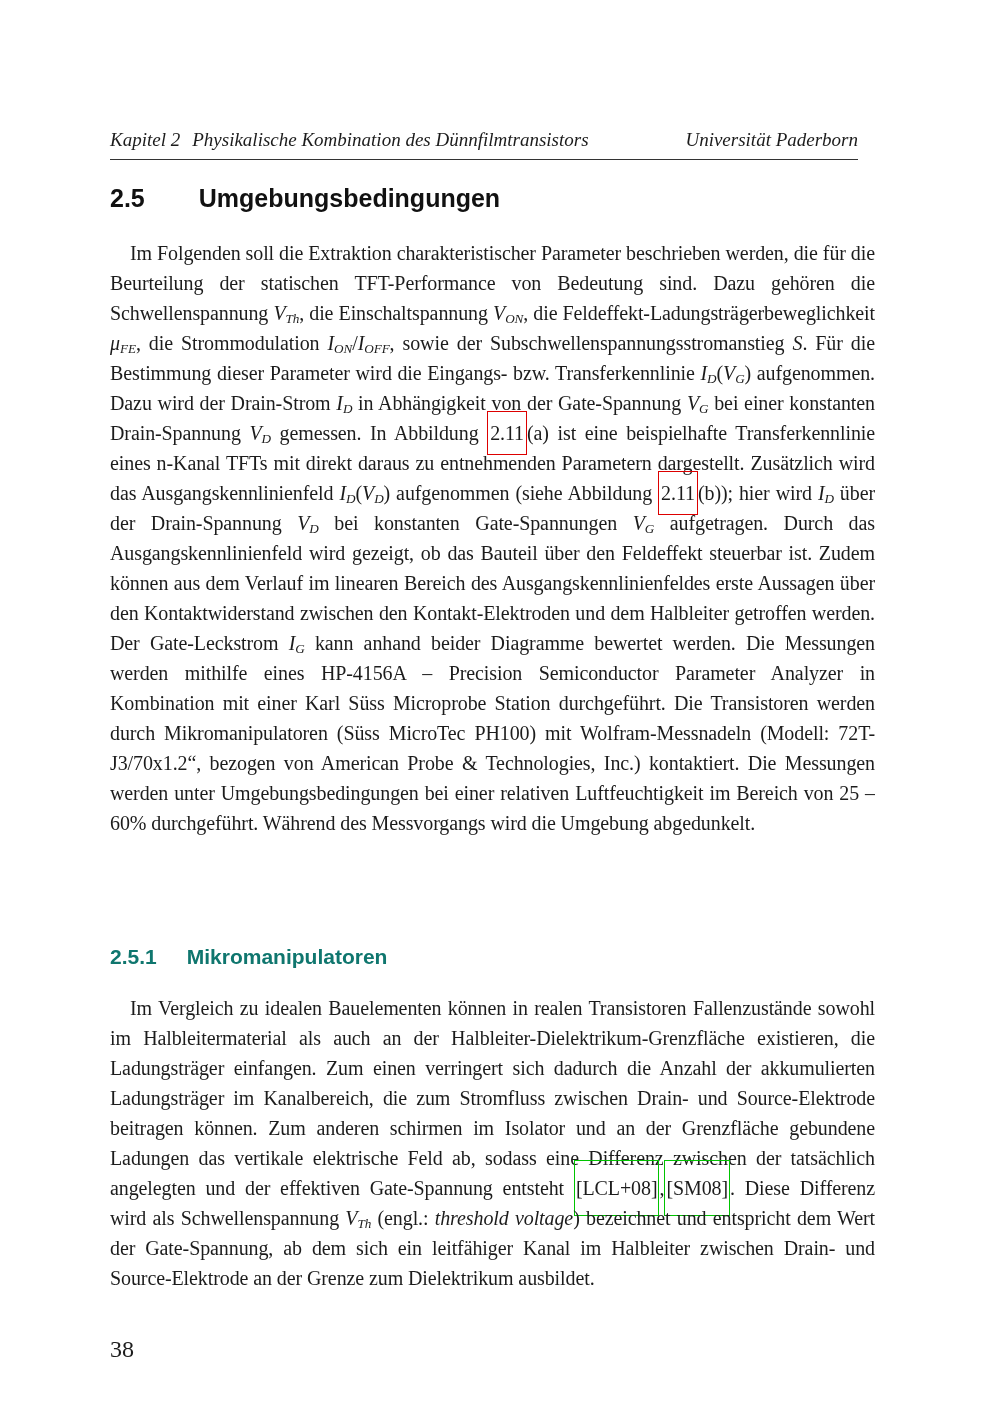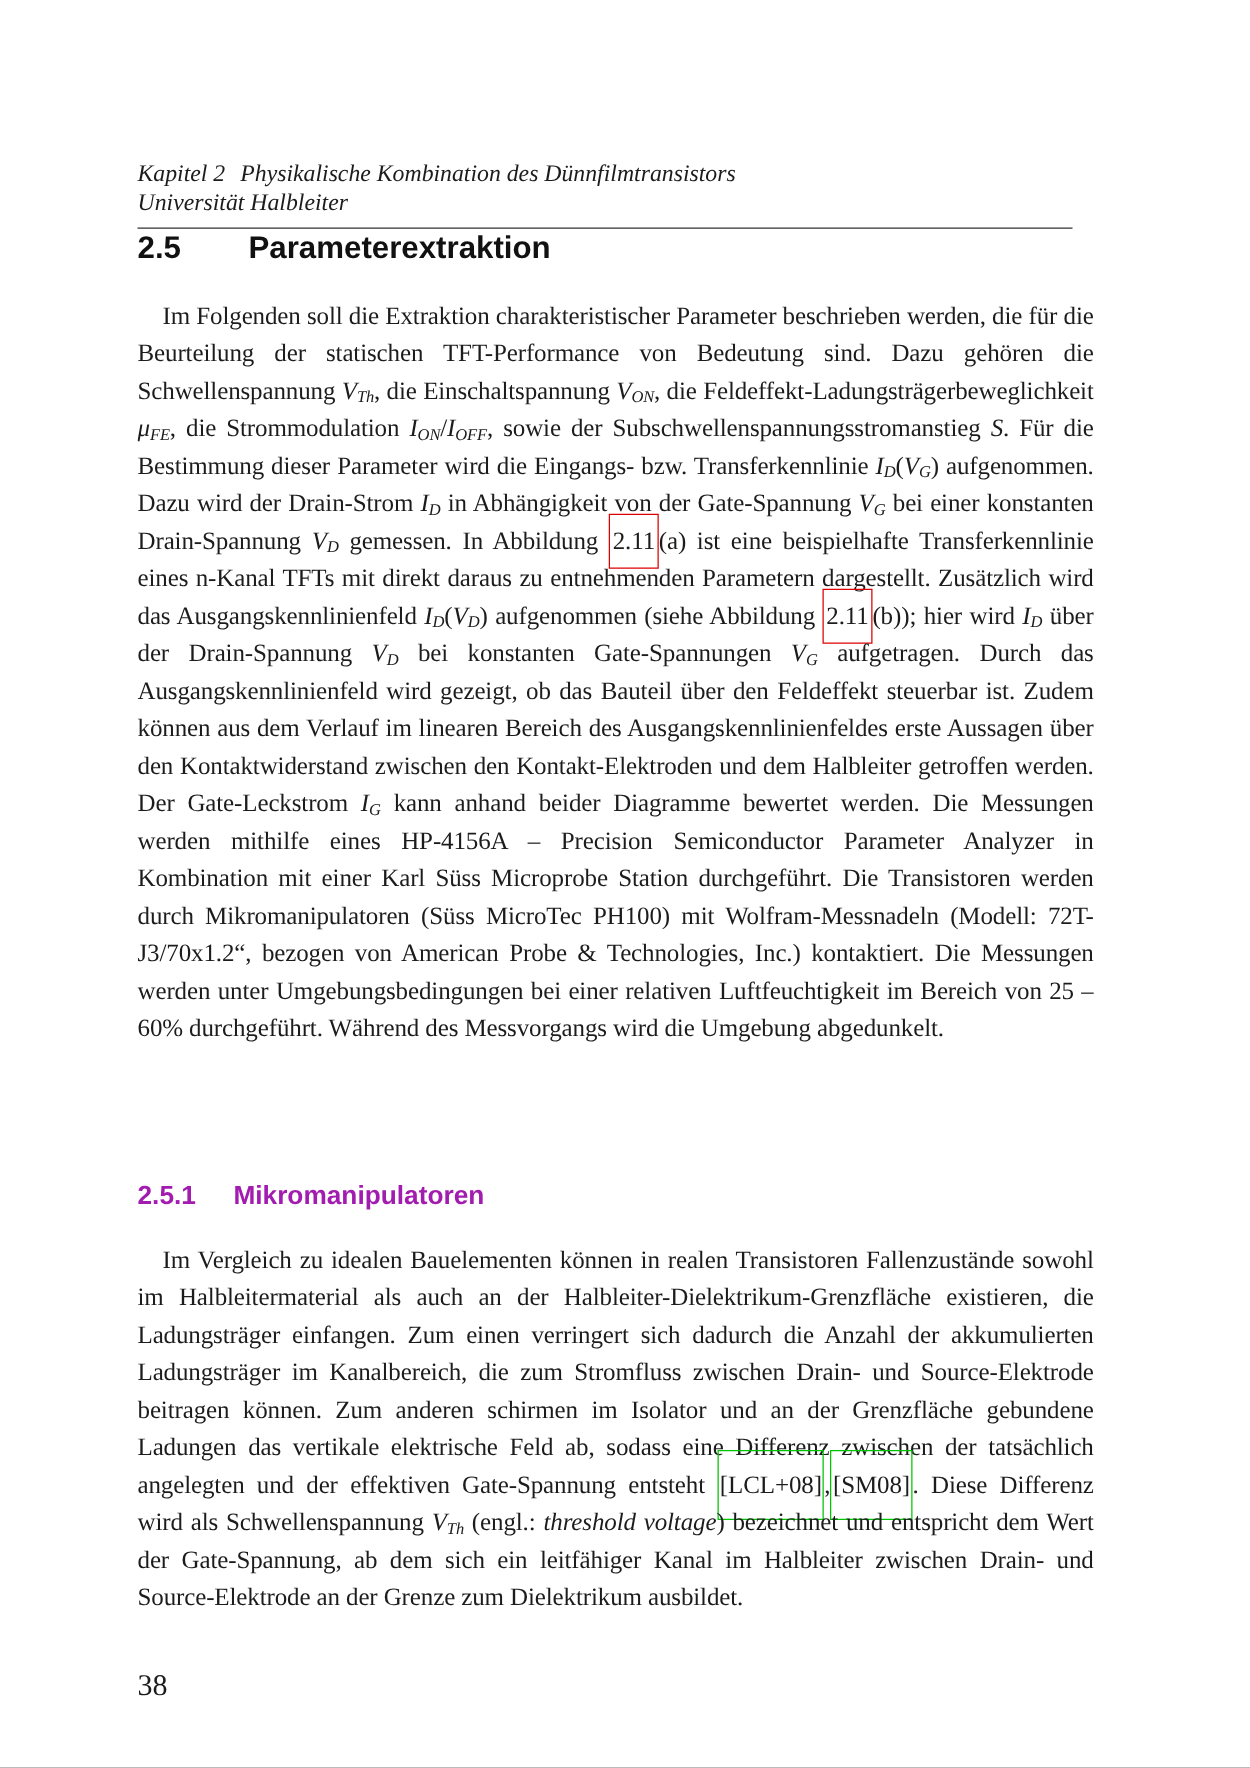--- a/index.html
+++ b/index.html
@@ -20,21 +20,20 @@
     right: 142px;
     top: 128px;
     display: flex;
     justify-content: space-between;
     align-items: baseline;
     font-style: italic;
     font-size: 19px;
     line-height: 23px;
     border-bottom: 1.5px solid #333;
     padding-bottom: 8px;
-    flex-direction: column;
   }
   .head-left { display: flex; gap: 12px; white-space: nowrap; }
   
   .section-heading {
     position: absolute;
     left: 110px;
     top: 183px;
     margin: 0;
     display: flex;
     gap: 54px;
@@ -48,21 +47,21 @@
     position: absolute;
     left: 110px;
     top: 944px;
     margin: 0;
     display: flex;
     gap: 30px;
     font-family: "Liberation Sans", "DejaVu Sans", sans-serif;
     font-weight: 700;
     font-size: 21px;
     line-height: 26px;
-    color: #a21caf;
+    color: #0f766e;
   }
   
   .body-par {
     position: absolute;
     left: 110px;
     width: 765px;
     margin: 0;
     font-size: 20px;
     line-height: 30px;
     text-align: justify;
@@ -104,26 +103,26 @@
 </head>
 <body>
 
 <div class="page">
 
   <div class="running-head">
     <span class="head-left">
       <span>Kapitel 2</span>
       <span>Physikalische Kombination des Dünnfilmtransistors</span>
     </span>
-    <span>Universität Halbleiter</span>
+    <span>Universität Paderborn</span>
   </div>
 
   <h1 class="section-heading">
     <span>2.5</span>
-    <span>Parameterextraktion</span>
+    <span>Umgebungsbedingungen</span>
   </h1>
 
   <p class="body-par par1" lang="de">Im Folgenden soll die Extraktion charakteristischer Parameter beschrieben werden, die für die Beurteilung der statischen TFT-Performance von Bedeutung sind. Dazu gehören die Schwellenspannung <span class="var">V<sub>Th</sub></span>, die Einschaltspannung <span class="var">V<sub>ON</sub></span>, die Feldeffekt-Ladungsträgerbeweglichkeit <span class="var">μ<sub>FE</sub></span>, die Strommodulation <span class="var">I<sub>ON</sub></span>/<span class="var">I<sub>OFF</sub></span>, sowie der Subschwellenspannungsstromanstieg <span class="var">S</span>. Für die Bestimmung dieser Parameter wird die Eingangs- bzw. Transferkennlinie <span class="var">I<sub>D</sub></span>(<span class="var">V<sub>G</sub></span>) aufgenommen. Dazu wird der Drain-Strom <span class="var">I<sub>D</sub></span> in Abhängigkeit von der Gate-Spannung <span class="var">V<sub>G</sub></span> bei einer konstanten Drain-Spannung <span class="var">V<sub>D</sub></span> gemessen. In Abbildung <span class="ref">2.11</span>(a) ist eine beispielhafte Transferkennlinie eines n-Kanal TFTs mit direkt daraus zu entnehmenden Parametern dargestellt. Zusätzlich wird das Ausgangskennlinienfeld <span class="var">I<sub>D</sub></span>(<span class="var">V<sub>D</sub></span>) aufgenommen (siehe Abbildung <span class="ref">2.11</span>(b)); hier wird <span class="var">I<sub>D</sub></span> über der Drain-Spannung <span class="var">V<sub>D</sub></span> bei konstanten Gate-Spannungen <span class="var">V<sub>G</sub></span> aufgetragen. Durch das Ausgangskennlinienfeld wird gezeigt, ob das Bauteil über den Feldeffekt steuerbar ist. Zudem können aus dem Verlauf im linearen Bereich des Ausgangskennlinienfeldes erste Aussagen über den Kontaktwiderstand zwischen den Kontakt-Elektroden und dem Halbleiter getroffen werden. Der Gate-Leckstrom <span class="var">I<sub>G</sub></span> kann anhand beider Diagramme bewertet werden. Die Messungen werden mithilfe eines HP-4156A – Precision Semiconductor Parameter Analyzer in Kombination mit einer Karl Süss Microprobe Station durchgeführt. Die Transistoren werden durch Mikromanipulatoren (Süss MicroTec PH100) mit Wolfram-Messnadeln (Modell: 72T-J3/70x1.2“, bezogen von American Probe &amp; Technologies, Inc.) kontaktiert. Die Messungen werden unter Umgebungsbedingungen bei einer relativen Luftfeuchtigkeit im Bereich von 25 – 60% durchgeführt. Während des Messvorgangs wird die Umgebung abgedunkelt.</p>
 
   <h2 class="subsection-heading">
     <span>2.5.1</span>
     <span>Mikromanipulatoren</span>
   </h2>
 
   <p class="body-par par2" lang="de">Im Vergleich zu idealen Bauelementen können in realen Transistoren Fallenzustände sowohl im Halbleitermaterial als auch an der Halbleiter-Dielektrikum-Grenzfläche existieren, die Ladungsträger einfangen. Zum einen verringert sich dadurch die Anzahl der akkumulierten Ladungsträger im Kanalbereich, die zum Stromfluss zwischen Drain- und Source-Elektrode beitragen können. Zum anderen schirmen im Isolator und an der Grenzfläche gebundene Ladungen das vertikale elektrische Feld ab, sodass eine Differenz zwischen der tatsächlich angelegten und der effektiven Gate-Spannung entsteht <span class="cite">[LCL+08]</span>,<span class="cite">[SM08]</span>. Diese Differenz wird als Schwellenspannung <span class="var">V<sub>Th</sub></span> (engl.: <span class="em">threshold voltage</span>) bezeichnet und entspricht dem Wert der Gate-Spannung, ab dem sich ein leitfähiger Kanal im Halbleiter zwischen Drain- und Source-Elektrode an der Grenze zum Dielektrikum ausbildet.</p>

